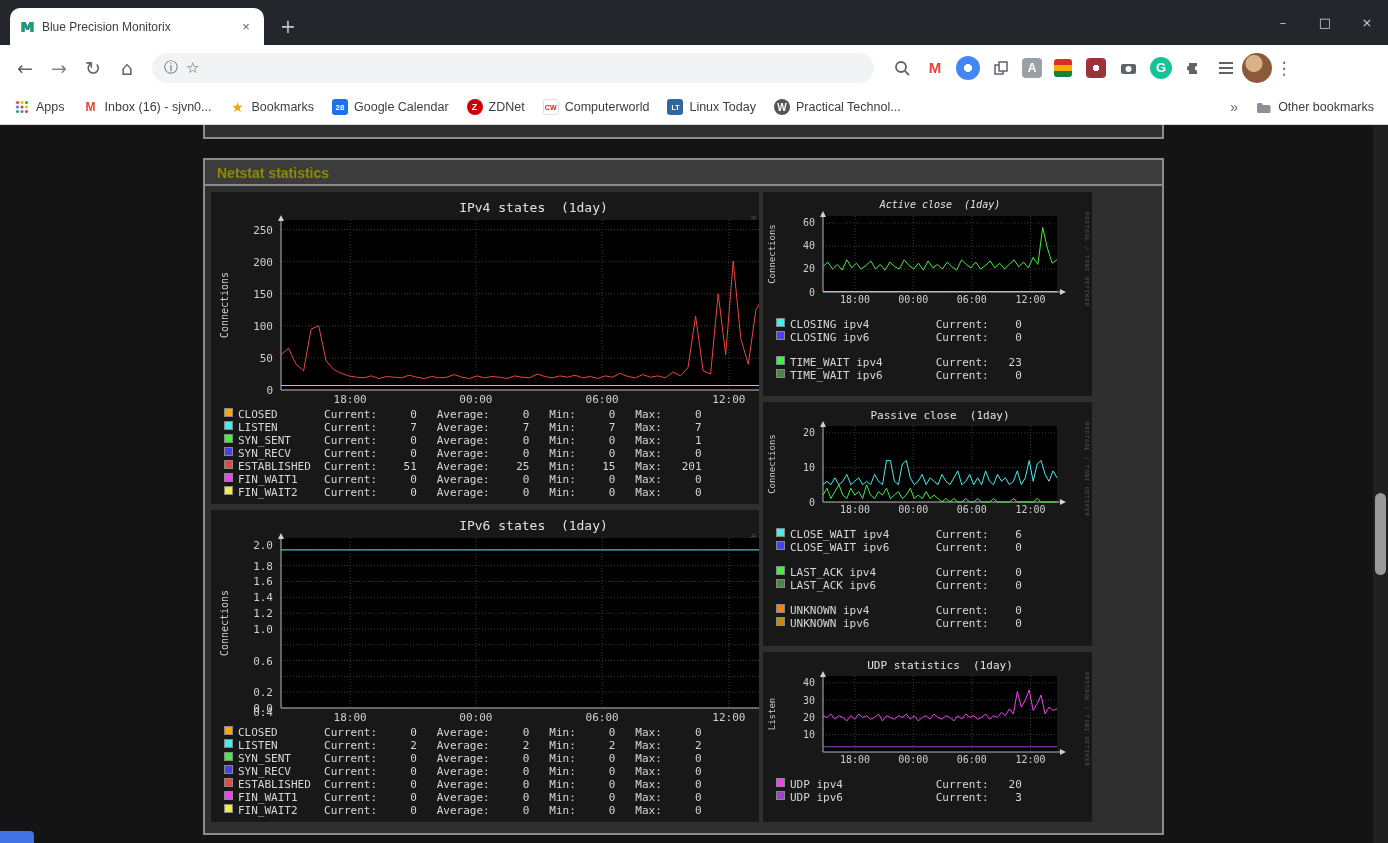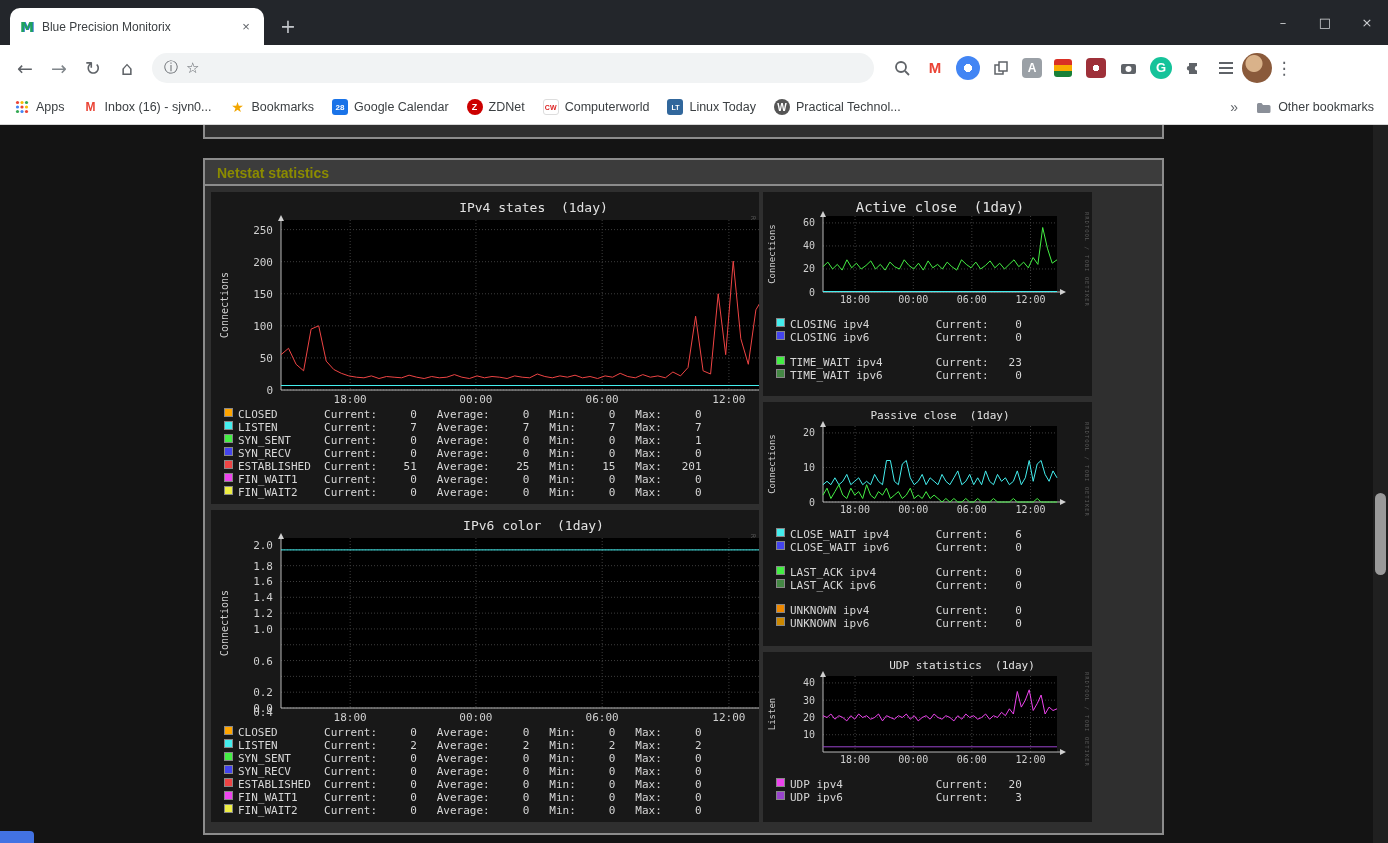--- a/index.html
+++ b/index.html
@@ -269,21 +269,21 @@
                 <span class="sw" style="background: rgb(238, 68, 238);"></span>
                 <span class="t">FIN_WAIT1    Current:     0   Average:     0   Min:     0   Max:     0</span>
               </div>
               <div class="lrow">
                 <span class="sw" style="background: rgb(238, 238, 68);"></span>
                 <span class="t">FIN_WAIT2    Current:     0   Average:     0   Min:     0   Max:     0</span>
               </div>
             </div>
           </div>
         <div class="panel big">
-            <div class="gtitle" style="left: 322.5px; top: 8px; font-size: 13px;">IPv6 color  (1day)</div>
+            <div class="gtitle" style="left: 322.5px; top: 8px; font-size: 13px;">IPv6 states  (1day)</div>
             <div class="ylab" style="left: 8px; top: 198px; width: 170px; font-size: 10px;">Connections</div>
             <div class="wm" style="right: 2px; top: 24px; height: 180px; font-size: 6.5px;">RRDTOOL / TOBI OETIKER</div>
             <div class="ytl" style="top: 191.95px; width: 62px; font-size: 11px;">0.0</div>
             <div class="ytl" style="top: 176.136px; width: 62px; font-size: 11px; text-align: right;">0.2</div>
             <div class="ytl" style="top: 160.322px; width: 62px; font-size: 11px; margin-top: 36px;">0.4</div>
             <div class="ytl" style="top: 144.508px; width: 62px; font-size: 11px;">0.6</div>
             <div class="ytl" style="top: 128.694px; width: 62px; font-size: 11px; margin-left: 42px;">0.8</div>
             <div class="ytl" style="top: 112.88px; width: 62px; font-size: 11px;">1.0</div>
             <div class="ytl" style="top: 97.0663px; width: 62px; font-size: 11px;">1.2</div>
             <div class="ytl" style="top: 81.2523px; width: 62px; font-size: 11px;">1.4</div>
@@ -344,21 +344,21 @@
               </div>
               <div class="lrow">
                 <span class="sw" style="background: rgb(238, 238, 68);"></span>
                 <span class="t">FIN_WAIT2    Current:     0   Average:     0   Min:     0   Max:     0</span>
               </div>
             </div>
           </div>
       </div>
       <div class="rcol">
         <div class="panel sm-a">
-            <div class="gtitle" style="left: 177px; top: 7px; font-size: 14px;">Active close  (1day)</div>
+            <div class="gtitle" style="left: 177px; top: 7px; font-size: 10px; font-style: italic;">Active close  (1day)</div>
             <div class="ylab" style="left: 4px; top: 100px; width: 76px; font-size: 9px;">Connections</div>
             <div class="wm" style="right: 2px; top: 20px; height: 120px; font-size: 5.5px;">RRDTOOL / TOBI OETIKER</div>
             <div class="ytl" style="top: 94.5px; width: 52px; font-size: 10px;">0</div>
             <div class="ytl" style="top: 71.4697px; width: 52px; font-size: 10px;">20</div>
             <div class="ytl" style="top: 48.4394px; width: 52px; font-size: 10px;">40</div>
             <div class="ytl" style="top: 25.4091px; width: 52px; font-size: 10px;">60</div>
             <div class="xtl" style="left: 92.058px; top: 102px; font-size: 10px;">18:00</div>
             <div class="xtl" style="left: 150.324px; top: 102px; font-size: 10px;">00:00</div>
             <div class="xtl" style="left: 208.824px; top: 102px; font-size: 10px;">06:00</div>
             <div class="xtl" style="left: 267.558px; top: 102px; font-size: 10px;">12:00</div>
@@ -446,21 +446,21 @@
                 <span class="sw" style="background: rgb(238, 136, 0);"></span>
                 <span class="t">UNKNOWN ipv4          Current:    0</span>
               </div>
               <div class="lrow">
                 <span class="sw" style="background: rgb(204, 136, 0);"></span>
                 <span class="t">UNKNOWN ipv6          Current:    0</span>
               </div>
             </div>
           </div>
         <div class="panel sm-c">
-            <div class="gtitle" style="left: 177px; top: 7px; font-size: 11px; margin-left: 22px;">UDP statistics  (1day)</div>
+            <div class="gtitle" style="left: 177px; top: 7px; font-size: 11px;">UDP statistics  (1day)</div>
             <div class="ylab" style="left: 4px; top: 100px; width: 76px; font-size: 9px;">Listen</div>
             <div class="wm" style="right: 2px; top: 20px; height: 120px; font-size: 5.5px;">RRDTOOL / TOBI OETIKER</div>
             <div class="ytl" style="top: 77.2273px; width: 52px; font-size: 10px;">10</div>
             <div class="ytl" style="top: 59.9545px; width: 52px; font-size: 10px;">20</div>
             <div class="ytl" style="top: 42.6818px; width: 52px; font-size: 10px;">30</div>
             <div class="ytl" style="top: 25.4091px; width: 52px; font-size: 10px;">40</div>
             <div class="xtl" style="left: 92.058px; top: 102px; font-size: 10px;">18:00</div>
             <div class="xtl" style="left: 150.324px; top: 102px; font-size: 10px;">00:00</div>
             <div class="xtl" style="left: 208.824px; top: 102px; font-size: 10px;">06:00</div>
             <div class="xtl" style="left: 267.558px; top: 102px; font-size: 10px;">12:00</div>

